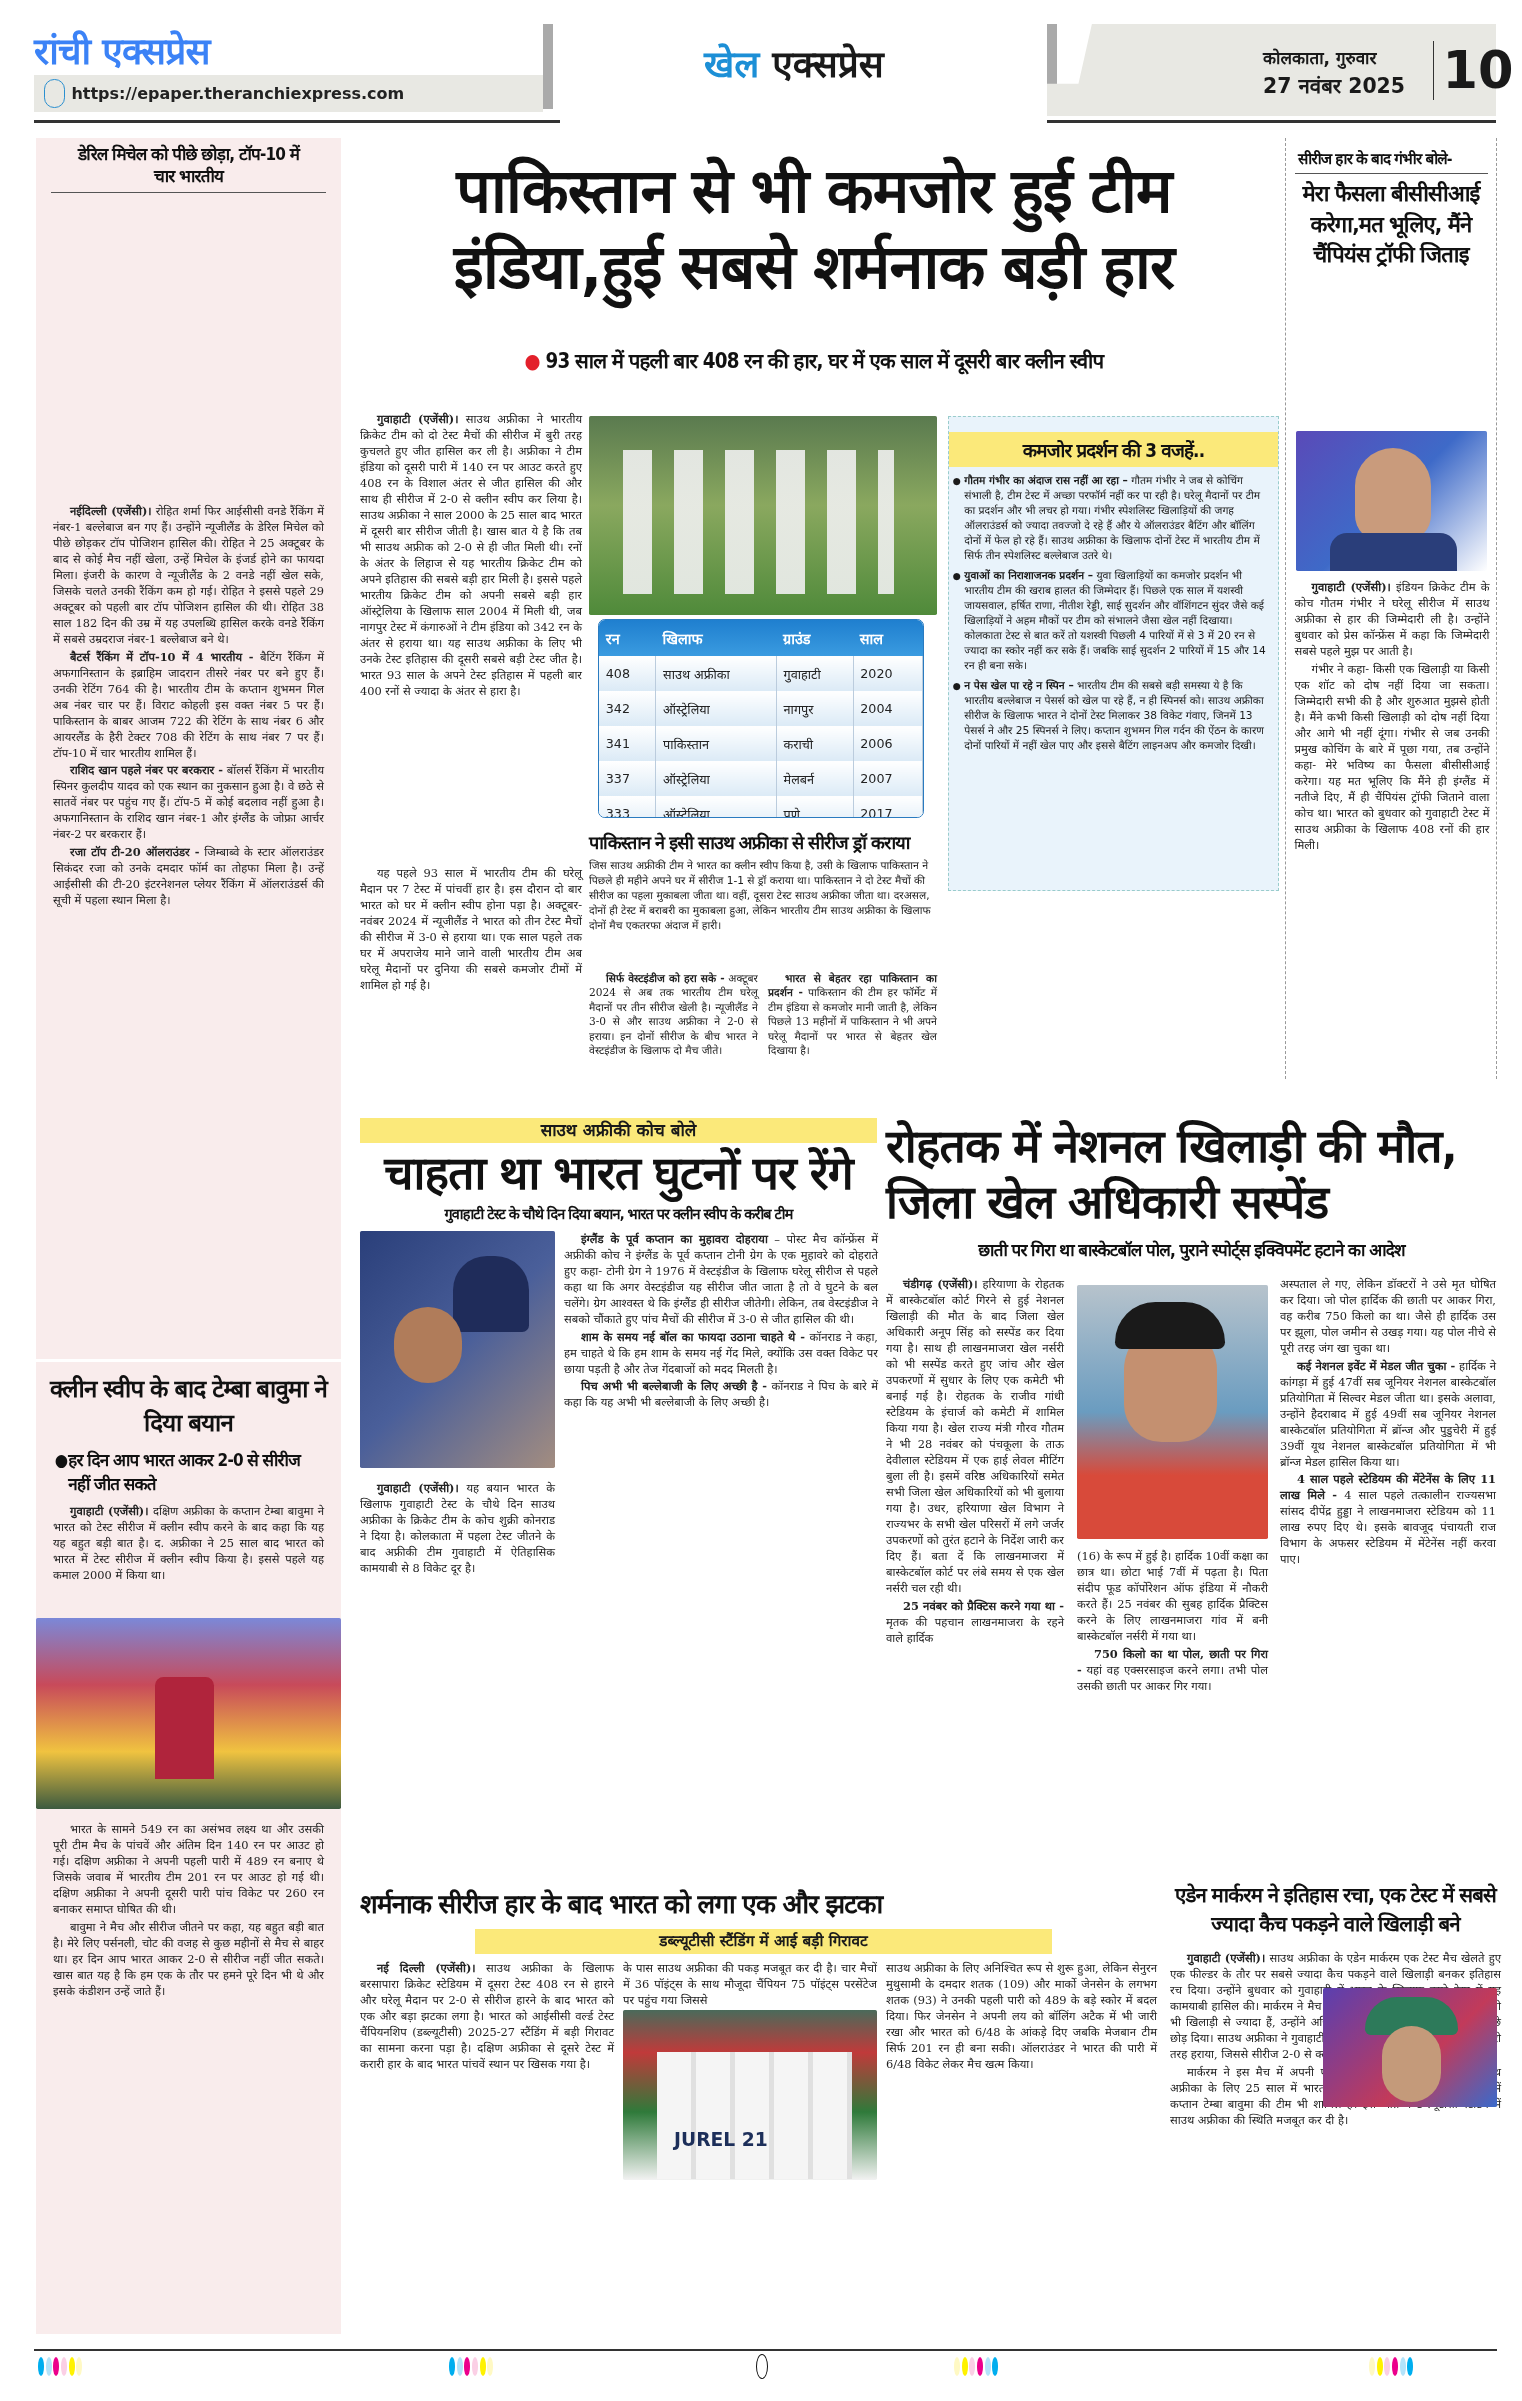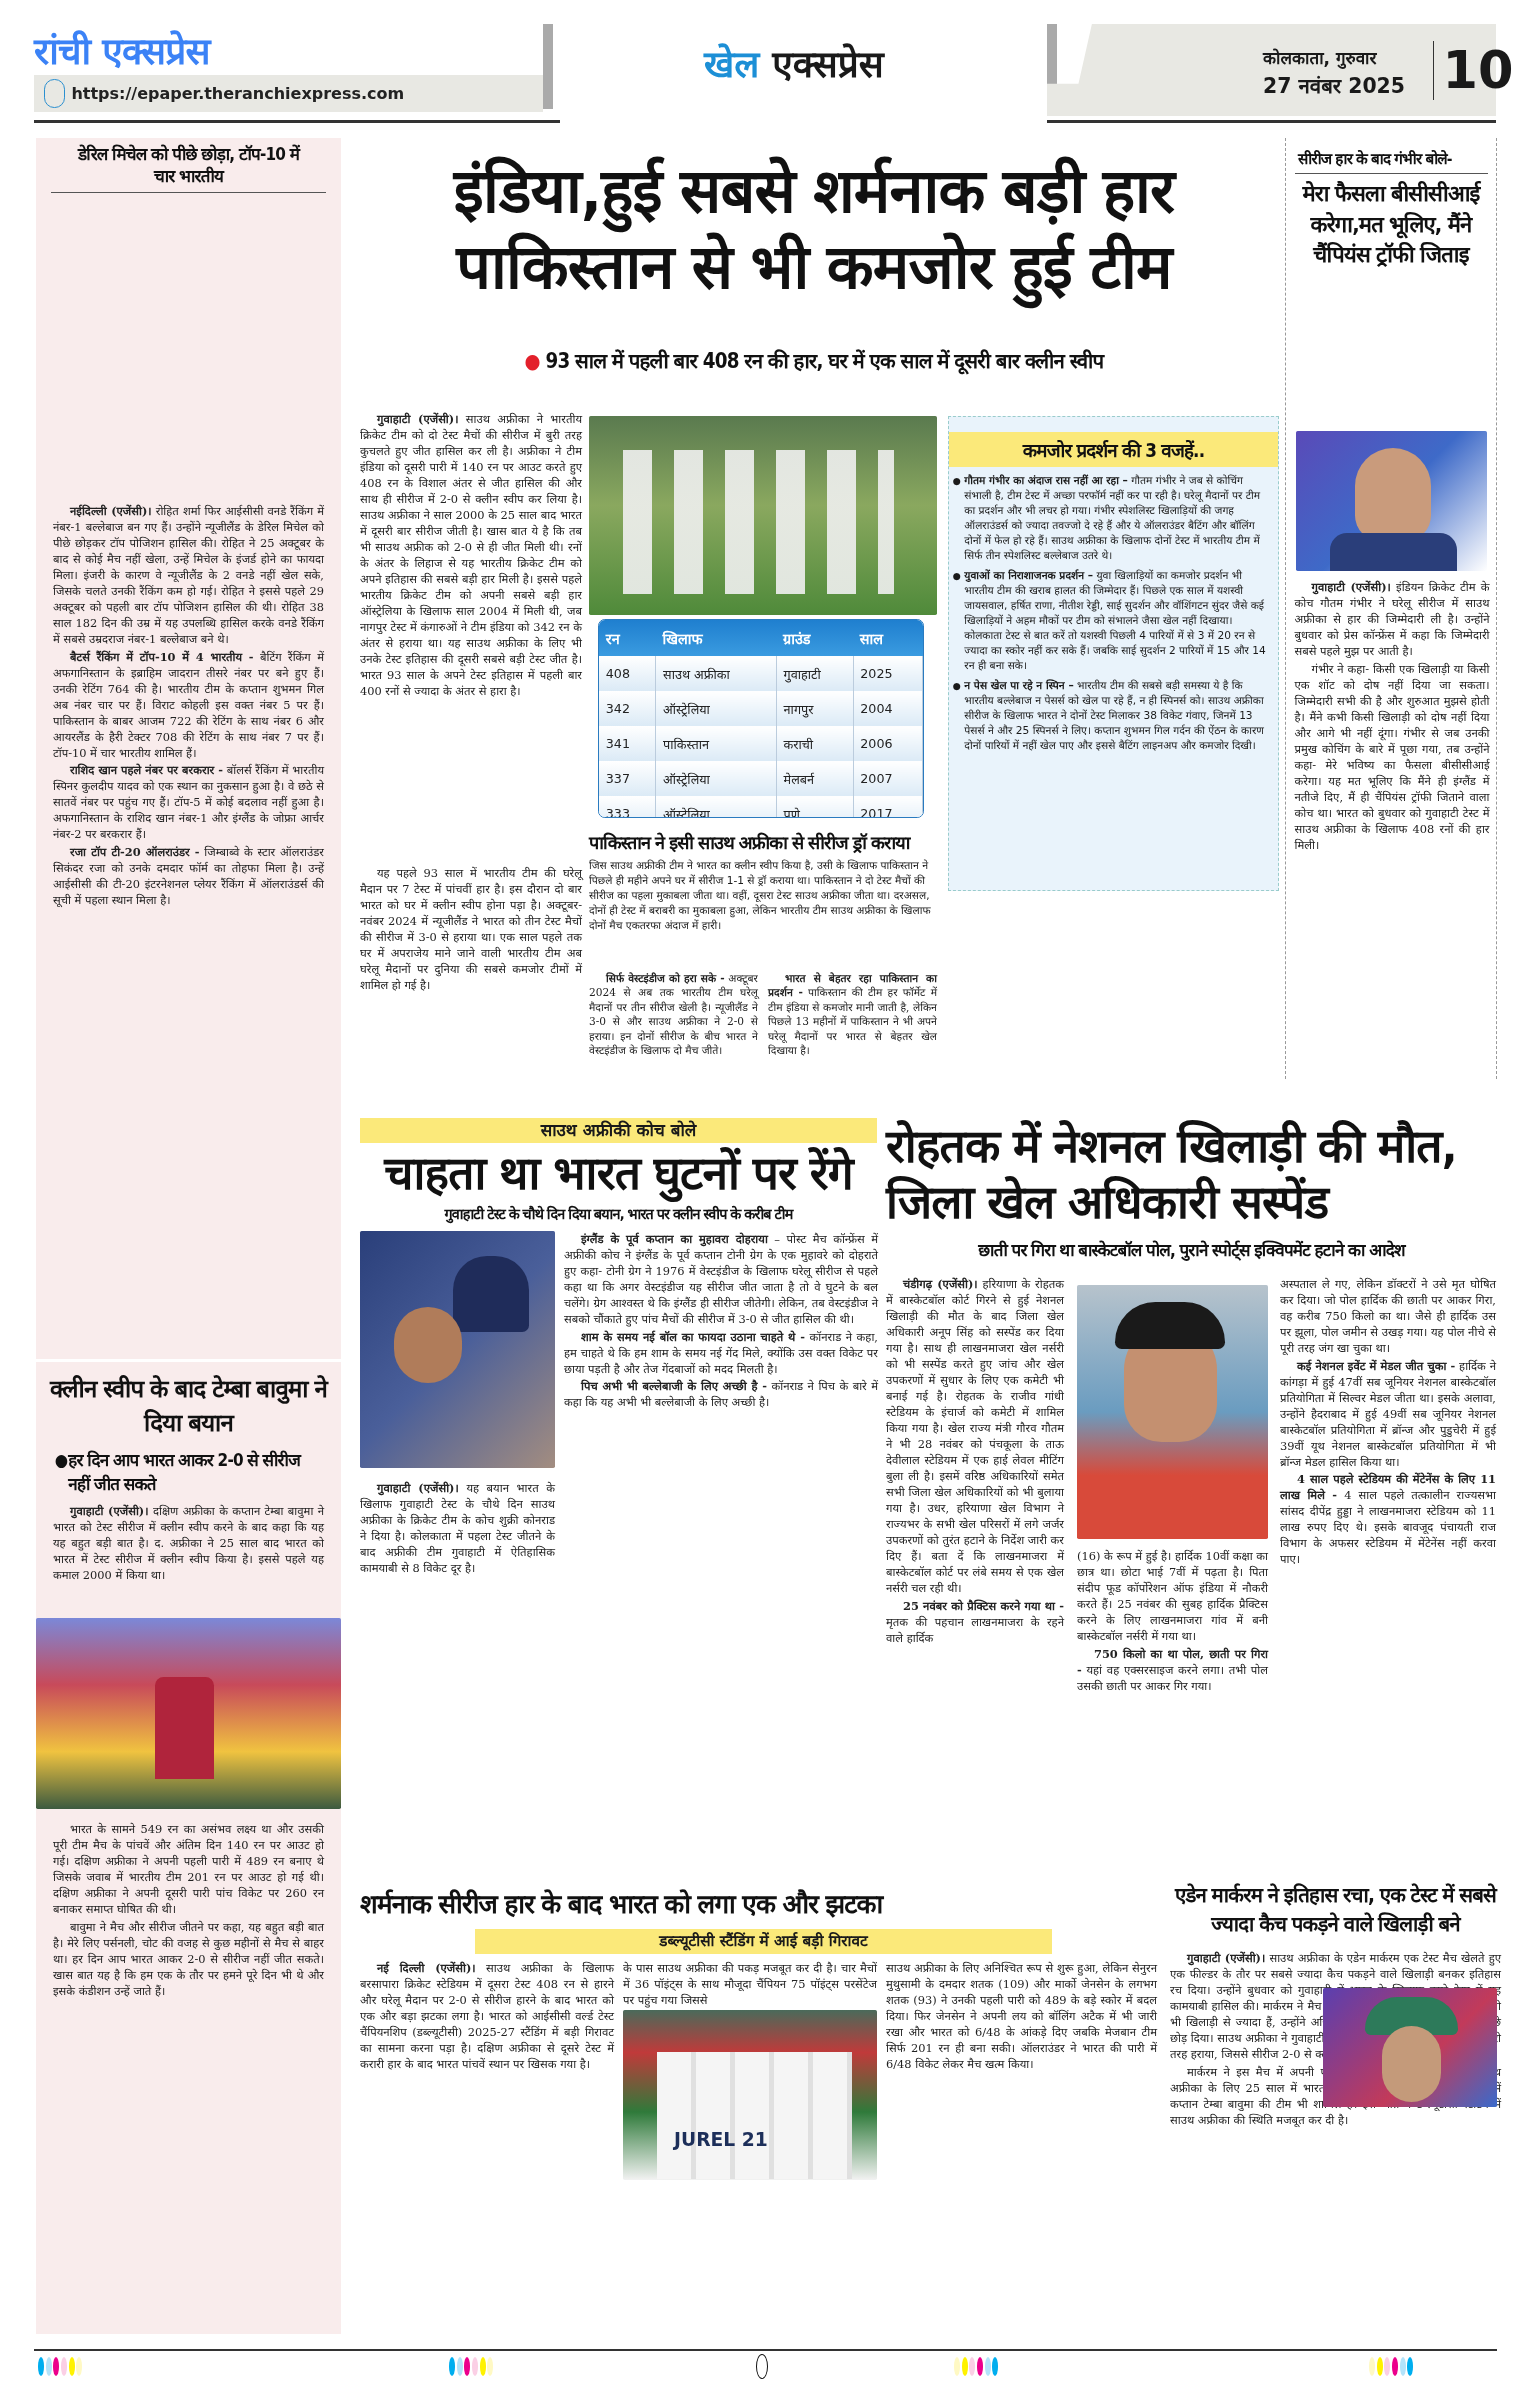--- a/index.html
+++ b/index.html
@@ -80,22 +80,22 @@
   <div class="photo" style="left:0;top:1480px;width:305px;height:191px;background:linear-gradient(180deg,#7b88d8 0%,#c84a5a 35%,#f0c340 70%,#3c5a40 100%)">
     <div style="position:absolute;left:119px;top:59px;width:59px;height:102px;background:#b0243c;border-radius:8.5px 8.5px 0 0"></div>
   </div>
   <div class="body" style="position:absolute;left:17px;top:1683px;width:271px">
     <p>भारत के सामने 549 रन का असंभव लक्ष्य था और उसकी पूरी टीम मैच के पांचवें और अंतिम दिन 140 रन पर आउट हो गई। दक्षिण अफ्रीका ने अपनी पहली पारी में 489 रन बनाए थे जिसके जवाब में भारतीय टीम 201 रन पर आउट हो गई थी। दक्षिण अफ्रीका ने अपनी दूसरी पारी पांच विकेट पर 260 रन बनाकर समाप्त घोषित की थी।</p>
     <p>बावुमा ने मैच और सीरीज जीतने पर कहा, यह बहुत बड़ी बात है। मेरे लिए पर्सनली, चोट की वजह से कुछ महीनों से मैच से बाहर था। हर दिन आप भारत आकर 2-0 से सीरीज नहीं जीत सकते। खास बात यह है कि हम एक के तौर पर हमने पूरे दिन भी थे और इसके कंडीशन उन्हें जाते हैं।</p>
   </div>
 </div>
 
 <div class="abs hl" style="left:356px;top:153px;width:916px;text-align:center;font-size:61px;line-height:76px">
+  <div>पाकिस्तान से भी कमजोर हुई टीम</div>
   <div>इंडिया,हुई सबसे शर्मनाक बड़ी हार</div>
-  <div>पाकिस्तान से भी कमजोर हुई टीम</div>
 </div>
 <div class="abs hl" style="left:356px;top:348px;width:916px;text-align:center;font-size:20.4px;line-height:27px">
   <div><span class="bullet-red">●</span> <span>93 साल में पहली बार 408 रन की हार, घर में एक साल में दूसरी बार क्लीन स्वीप</span></div>
 </div>
 <div class="abs body" style="left:360px;top:411px;width:222px">
   <p><b>गुवाहाटी (एजेंसी)।</b> <span>साउथ अफ्रीका ने भारतीय क्रिकेट टीम को दो टेस्ट मैचों की सीरीज में बुरी तरह कुचलते हुए जीत हासिल कर ली है। अफ्रीका ने टीम इंडिया को दूसरी पारी में 140 रन पर आउट करते हुए 408 रन के विशाल अंतर से जीत हासिल की और साथ ही सीरीज में 2-0 से क्लीन स्वीप कर लिया है। साउथ अफ्रीका ने साल 2000 के 25 साल बाद भारत में दूसरी बार सीरीज जीती है। खास बात ये है कि तब भी साउथ अफ्रीक को 2-0 से ही जीत मिली थी। रनों के अंतर के लिहाज से यह भारतीय क्रिकेट टीम को अपने इतिहास की सबसे बड़ी हार मिली है। इससे पहले भारतीय क्रिकेट टीम को अपनी सबसे बड़ी हार ऑस्ट्रेलिया के खिलाफ साल 2004 में मिली थी, जब नागपुर टेस्ट में कंगारुओं ने टीम इंडिया को 342 रन के अंतर से हराया था। यह साउथ अफ्रीका के लिए भी उनके टेस्ट इतिहास की दूसरी सबसे बड़ी टेस्ट जीत है। भारत 93 साल के अपने टेस्ट इतिहास में पहली बार 400 रनों से ज्यादा के अंतर से हारा है।</span></p>
 </div>
 <div class="abs body" style="left:360px;top:865px;width:222px">
   <p>यह पहले 93 साल में भारतीय टीम की घरेलू मैदान पर 7 टेस्ट में पांचवीं हार है। इस दौरान दो बार भारत को घर में क्लीन स्वीप होना पड़ा है। अक्टूबर-नवंबर 2024 में न्यूजीलैंड ने भारत को तीन टेस्ट मैचों की सीरीज में 3-0 से हराया था। एक साल पहले तक घर में अपराजेय माने जाने वाली भारतीय टीम अब घरेलू मैदानों पर दुनिया की सबसे कमजोर टीमों में शामिल हो गई है।</p>
 </div>
@@ -110,21 +110,21 @@
         <th>खिलाफ</th>
         <th>ग्राउंड</th>
         <th>साल</th>
       </tr>
     </thead>
     <tbody>
       <tr>
           <td>408</td>
           <td>साउथ अफ्रीका</td>
           <td>गुवाहाटी</td>
-          <td>2025</td>
+          <td>2020</td>
         </tr>
       <tr>
           <td>342</td>
           <td>ऑस्ट्रेलिया</td>
           <td>नागपुर</td>
           <td>2004</td>
         </tr>
       <tr>
           <td>341</td>
           <td>पाकिस्तान</td>

